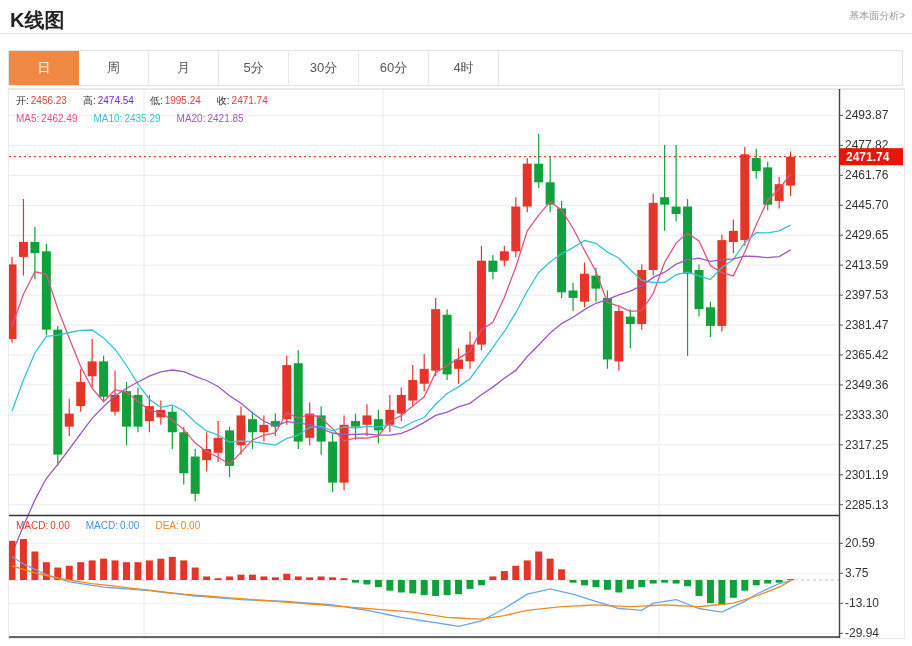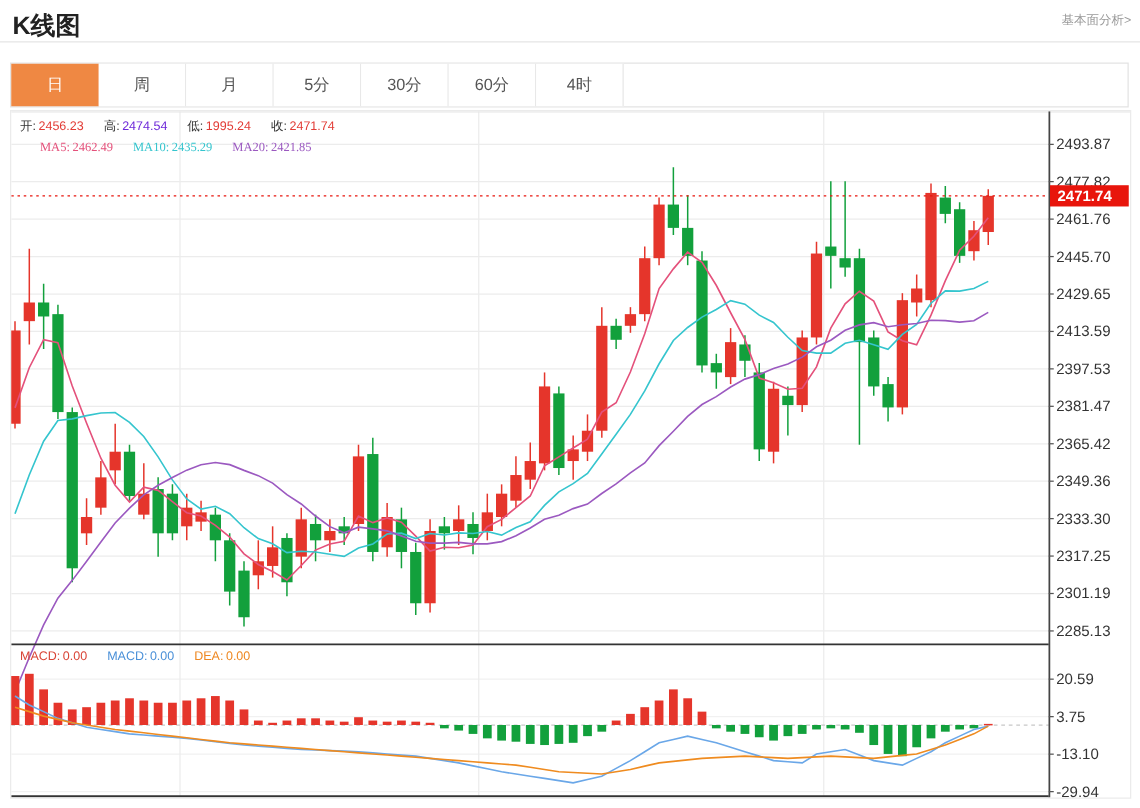--- a/index.html
+++ b/index.html
@@ -43,21 +43,21 @@
       <div class="tab-fill"></div>
     </div>
 
   <div class="chartwrap">
     <div class="legend" id="ohlc-legend" style="left:7px;top:5px;">
         <span><span class="lab">开:</span><span class="val" style="color: rgb(226, 59, 53);">2456.23</span></span>
         <span><span class="lab">高:</span><span class="val" style="color: #6d28d9;">2474.54</span></span>
         <span><span class="lab">低:</span><span class="val" style="color: rgb(226, 59, 53);">1995.24</span></span>
         <span><span class="lab">收:</span><span class="val" style="color: rgb(226, 59, 53);">2471.74</span></span>
       </div>
-    <div class="legend" id="ma-legend" style="left:23px;top:24px;font-family:Liberation Serif, serif;">
+    <div class="legend" id="ma-legend" style="left:7px;top:24px;">
         <span><span class="lab" style="color: rgb(228, 81, 123);">MA5:</span><span class="val" style="color: rgb(228, 81, 123);">2462.49</span></span>
         <span><span class="lab" style="color: rgb(53, 197, 206);">MA10:</span><span class="val" style="color: rgb(53, 197, 206);">2435.29</span></span>
         <span><span class="lab" style="color: rgb(155, 89, 192);">MA20:</span><span class="val" style="color: rgb(155, 89, 192);">2421.85</span></span>
       </div>
     <div class="legend" id="macd-legend" style="left:7px;top:431px;">
         <span><span class="lab" style="color: rgb(217, 68, 54);">MACD:</span><span class="val" style="color: rgb(217, 68, 54);">0.00</span></span>
         <span><span class="lab" style="color: rgb(74, 144, 216);">MACD:</span><span class="val" style="color: rgb(74, 144, 216);">0.00</span></span>
         <span><span class="lab" style="color: rgb(238, 136, 34);">DEA:</span><span class="val" style="color: rgb(238, 136, 34);">0.00</span></span>
       </div>
     <svg id="chart" width="895" height="549" viewBox="0 0 895 549">

